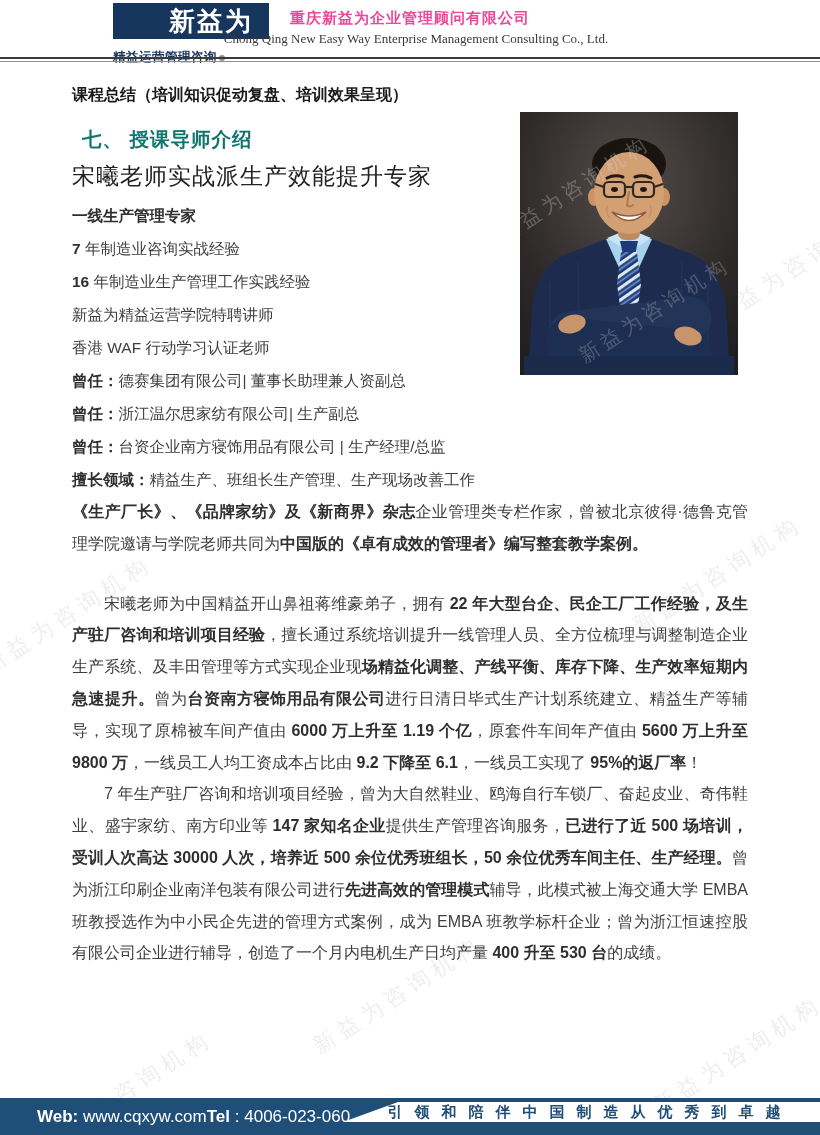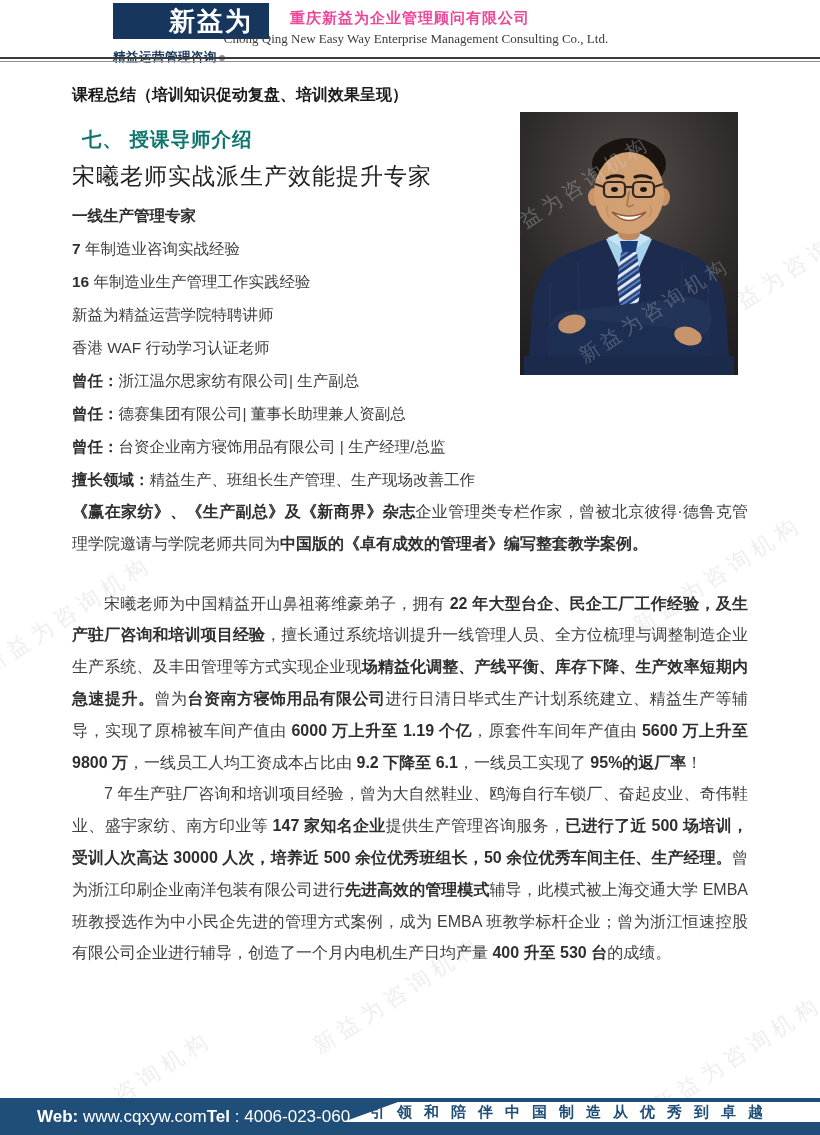--- a/index.html
+++ b/index.html
@@ -43,21 +43,21 @@
   
   .page-number{position:absolute;left:0;right:0;top:1066px;text-align:center;
     font-family:"Liberation Serif","DejaVu Serif",serif;font-size:15px;color:#111111;}
   .footer{position:absolute;left:0;top:1098px;width:820px;height:37px;background:#1f4e79;}
   .footer-white{position:absolute;left:340px;top:4px;width:480px;height:20px;background:#ffffff;
     clip-path:polygon(58px 0,100% 0,100% 100%,3px 100%);}
   .footer-contact{position:absolute;left:37px;top:0;height:37px;line-height:37px;
     color:#ffffff;font-size:17px;white-space:nowrap;}
   .footer-contact .fb{font-weight:700;}
   .footer-slogan{position:absolute;left:370px;top:4px;width:440px;height:20px;line-height:20px;
-    text-align:left;font-size:15px;font-weight:700;color:#1f4e79;letter-spacing:12px;white-space:nowrap;}
+    text-align:center;font-size:15px;font-weight:700;color:#1f4e79;letter-spacing:12px;white-space:nowrap;}
 </style>
 </head>
 <body>
 
 <div class="page">
 
   <div class="logo">
     <div class="logo-box">新益为</div>
     <div class="logo-sub">
       <span class="logo-sub-text">精益运营管理咨询</span>
@@ -82,27 +82,27 @@
     <div class="course-summary">课程总结（培训知识促动复盘、培训效果呈现）</div>
     <div class="section-title">七、 授课导师介绍</div>
     <div class="expert-title">宋曦老师实战派生产效能提升专家</div>
 
     <div class="cred-list">
       <div class="cred-line"><span class="b">一线生产管理专家</span></div>
       <div class="cred-line"><span class="b">7 </span><span>年制造业咨询实战经验</span></div>
       <div class="cred-line"><span class="b">16 </span><span>年制造业生产管理工作实践经验</span></div>
       <div class="cred-line"><span>新益为精益运营学院特聘讲师</span></div>
       <div class="cred-line"><span>香港 WAF 行动学习认证老师</span></div>
+      <div class="cred-line"><span class="b">曾任：</span><span>德赛集团有限公司| 董事长助理兼人资副总</span></div>
       <div class="cred-line"><span class="b">曾任：</span><span>浙江温尔思家纺有限公司| 生产副总</span></div>
-      <div class="cred-line"><span class="b">曾任：</span><span>德赛集团有限公司| 董事长助理兼人资副总</span></div>
       <div class="cred-line"><span class="b">曾任：</span><span>台资企业南方寝饰用品有限公司 | 生产经理/总监</span></div>
       <div class="cred-line"><span class="b">擅长领域：</span><span>精益生产、班组长生产管理、生产现场改善工作</span></div>
     </div>
 
-    <div class="para"><span class="b">《赢在家纺》、《生产副总》及《新商界》杂志</span><span>企业管理类专栏作家，曾被北京彼得·德鲁克管理学院邀请与学院老师共同为</span><span class="b">中国版的《卓有成效的管理者》编写整套教学案例。</span></div>
+    <div class="para"><span class="b">《生产厂长》、《品牌家纺》及《新商界》杂志</span><span>企业管理类专栏作家，曾被北京彼得·德鲁克管理学院邀请与学院老师共同为</span><span class="b">中国版的《卓有成效的管理者》编写整套教学案例。</span></div>
     <div class="para indent gap"><span>宋曦老师为中国精益开山鼻祖蒋维豪弟子，拥有 </span><span class="b">22 年大型台企、民企工厂工作经验，及生产驻厂咨询和培训项目经验</span><span>，擅长通过系统培训提升一线管理人员、全方位梳理与调整制造企业生产系统、及丰田管理等方式实现企业现</span><span class="b">场精益化调整、产线平衡、库存下降、生产效率短期内急速提升。</span><span>曾为</span><span class="b">台资南方寝饰用品有限公司</span><span>进行日清日毕式生产计划系统建立、精益生产等辅导，实现了原棉被车间产值由 </span><span class="b">6000 万上升至 1.19 个亿</span><span>，原套件车间年产值由 </span><span class="b">5600 万上升至 9800 万</span><span>，一线员工人均工资成本占比由 </span><span class="b">9.2 下降至 6.1</span><span>，一线员工实现了 </span><span class="b">95%的返厂率</span><span>！</span></div>
     <div class="para indent"><span>7 年生产驻厂咨询和培训项目经验，曾为大自然鞋业、鸥海自行车锁厂、奋起皮业、奇伟鞋业、盛宇家纺、南方印业等 </span><span class="b">147 家知名企业</span><span>提供生产管理咨询服务，</span><span class="b">已进行了近 500 场培训，受训人次高达 30000 人次，培养近 500 余位优秀班组长，50 余位优秀车间主任、生产经理。</span><span>曾为浙江印刷企业南洋包装有限公司进行</span><span class="b">先进高效的管理模式</span><span>辅导，此模式被上海交通大学 EMBA 班教授选作为中小民企先进的管理方式案例，成为 EMBA 班教学标杆企业；曾为浙江恒速控股有限公司企业进行辅导，创造了一个月内电机生产日均产量 </span><span class="b">400 升至 530 台</span><span>的成绩。</span></div>
   </div>
 
   <div class="photo">
     <svg viewBox="0 0 218 263" xmlns="http://www.w3.org/2000/svg">
       <defs>
         <radialGradient id="bgGrad" cx="50%" cy="28%" r="80%">
           <stop offset="0%" stop-color="#544e4b"></stop>
           <stop offset="65%" stop-color="#2e2a2a"></stop>

